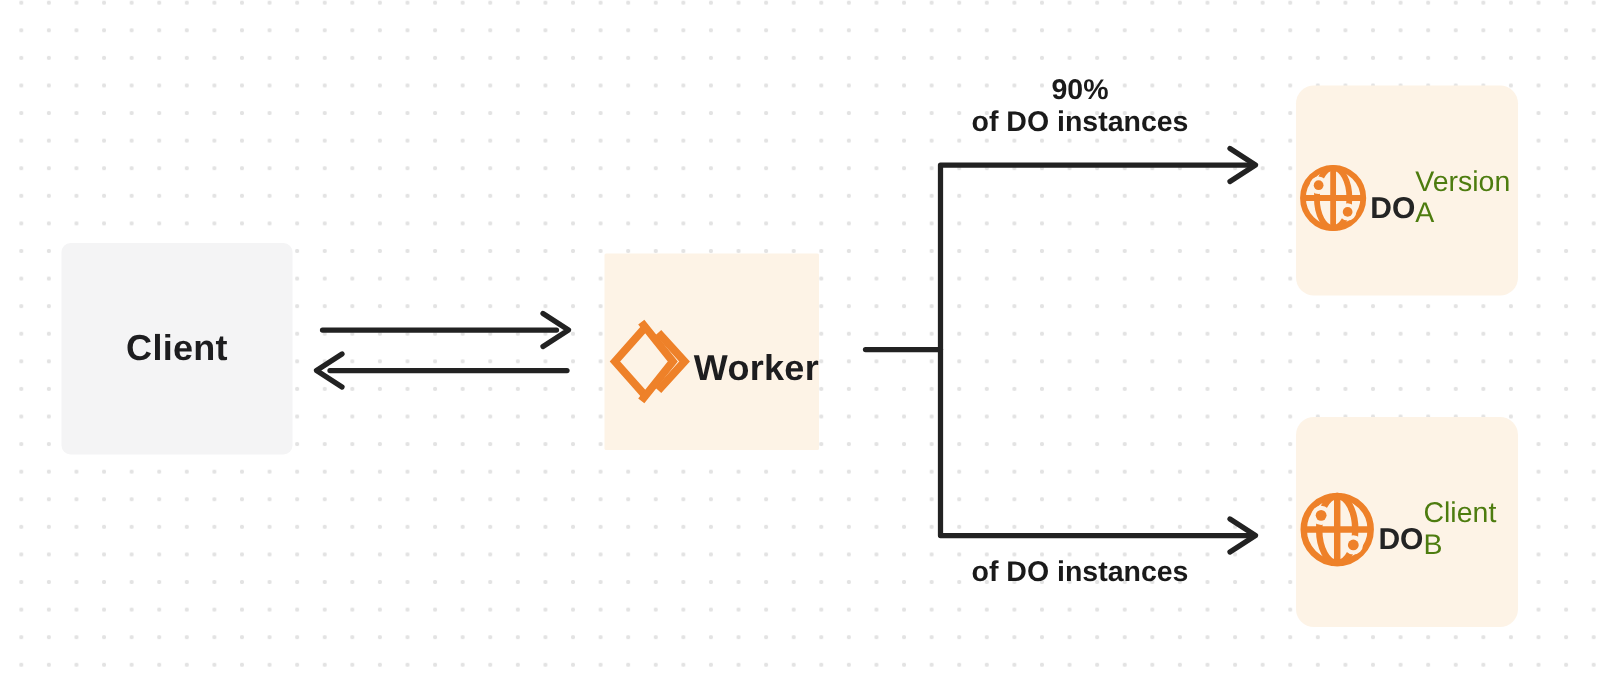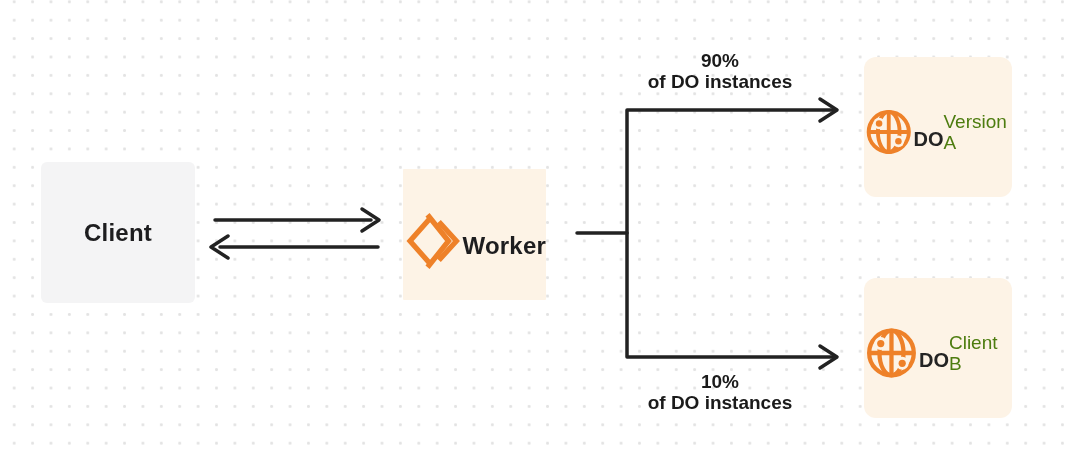--- a/index.html
+++ b/index.html
@@ -150,17 +150,16 @@
     </svg>
     <span class="do-title">DO</span>
     <span class="do-subtitle">Client B</span>
   </div>
 
   <div class="edge-label top">
     <div>90%</div>
     <div>of DO instances</div>
   </div>
   <div class="edge-label bottom">
-    <div>10%</div>
     <div>of DO instances</div>
   </div>
 
 </div>
 
 </body></html>

